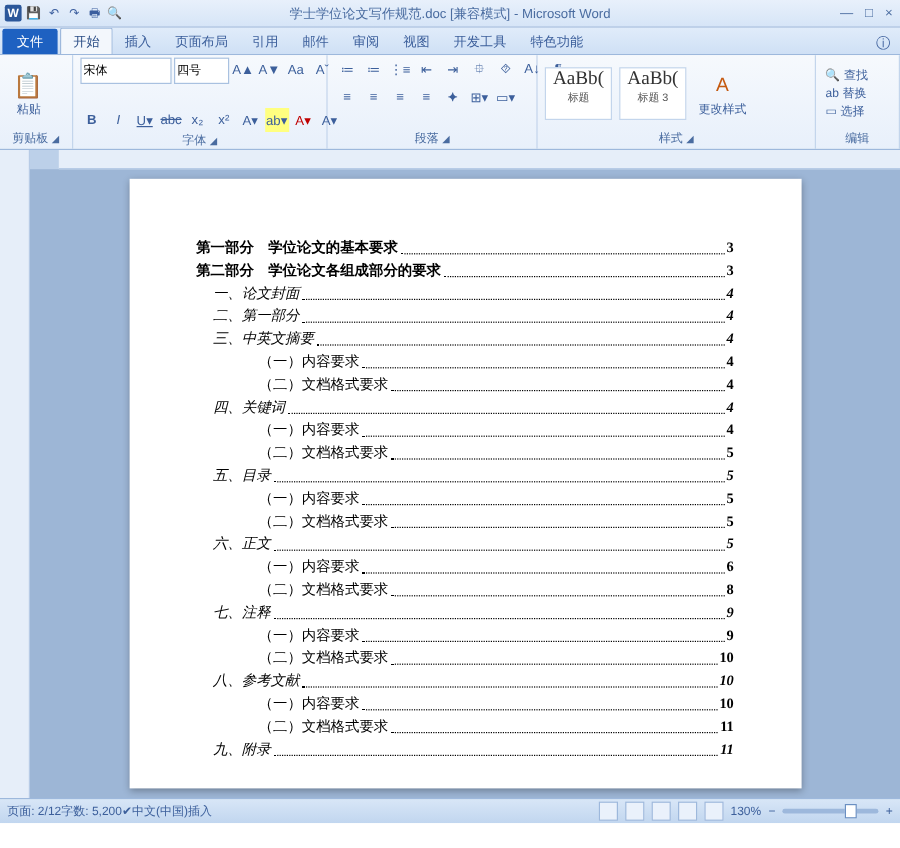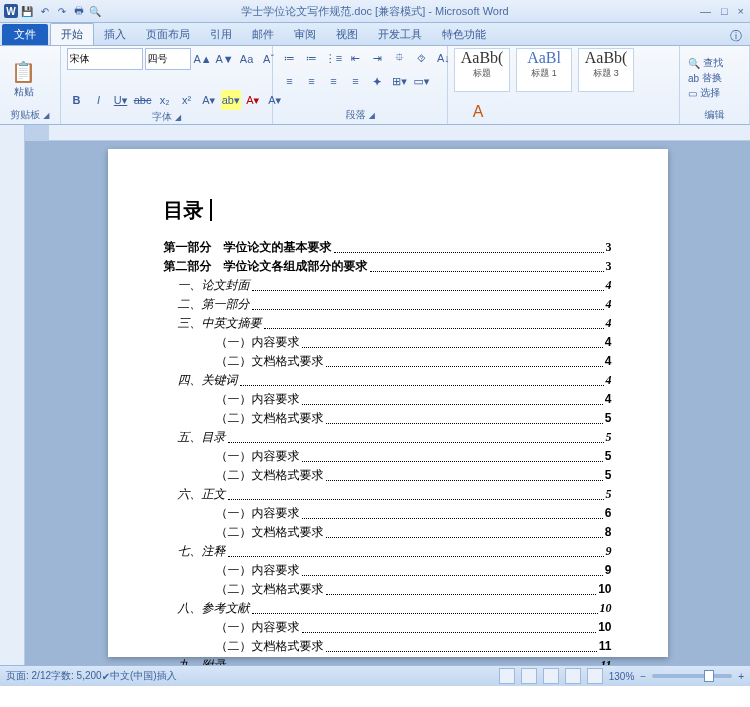--- a/index.html
+++ b/index.html
@@ -34,21 +34,21 @@
 .page{width:560px;background:#fff;box-shadow:0 2px 6px rgba(0,0,0,.3);padding:48px 56px;box-sizing:border-box;font-family:"SimSun","KaiTi",serif;color:#000}
 .page h2{font-family:"KaiTi","SimSun";font-size:20px;font-weight:bold;margin:0 0 14px 0;color:#000}
 .page h2 .caret{border-right:2px solid #000;margin-left:1px}
 .toc{font-size:12px;line-height:19px}
 .toc .row{display:flex;white-space:nowrap}
 .toc .row .t{flex:0 0 auto}
 .toc .row .d{flex:1;border-bottom:1px dotted #000;margin:0 2px 4px 2px}
 .toc .row .p{flex:0 0 auto;font-weight:bold}
 .toc .l0 .t{font-weight:bold;font-family:"SimHei","SimSun"}
 .toc .l1{padding-left:14px;font-style:italic;font-family:"KaiTi","STKaiti"}
-.toc .l2{padding-left:52px;font-family:Liberation Sans, sans-serif}
+.toc .l2{padding-left:52px;font-family:Liberation Serif, serif}
 .statusbar{height:20px;background:linear-gradient(#d8e6f7,#c1d6ef);border-top:1px solid #9db8dc;display:flex;align-items:center;font-size:10px;color:#3c5f9b;padding:0 6px;}
 .statusbar .right{margin-left:auto;display:flex;align-items:center;gap:6px}
 .zoomtrack{width:80px;height:4px;background:#9db8dc;position:relative;border-radius:2px}
 .zoomtrack .thumb{position:absolute;width:8px;height:10px;background:#fff;border:1px solid #6a8fc2;top:-4px;left:52px}
 .viewbtn{width:14px;height:14px;border:1px solid #9db8dc;background:#eaf1fb;display:inline-block}
 </style>
 </head>
 <body>
 
 <div class="titlebar">
@@ -152,24 +152,20 @@
         <span>段落</span>
         <span class="dl">◢</span>
       </div>
   </div>
 
   <div class="group styles" style="width:230px">
     <div class="body">
       <div class="smp">
           <div class="big">AaBb(</div>
           <div>标题</div>
-        </div>
-      <div class="smp">
-          <div class="big" style="color:#4472c4">AaBl</div>
-          <div>标题 1</div>
         </div>
       <div class="smp">
           <div class="big">AaBb(</div>
           <div>标题 3</div>
         </div>
       <div class="bigbtn">
           <div class="ic" style="font-size:16px;color:#c55a11">A</div>
           <span>更改样式</span>
         </div>
     </div>
@@ -201,21 +197,20 @@
       </div>
   </div>
 </div>
 
 <div class="workspace">
   <div class="vruler"></div>
   <div style="flex:1;display:flex;flex-direction:column">
     <div class="hr-ruler"></div>
     <div class="canvas">
       <div class="page">
-        <h2><span>目录</span><span class="caret">&nbsp;</span></h2>
         <div class="toc" id="toc">
             <div class="row l0">
               <span class="t">第一部分　学位论文的基本要求</span>
               <span class="d"></span>
               <span class="p">3</span>
             </div>
             <div class="row l0">
               <span class="t">第二部分　学位论文各组成部分的要求</span>
               <span class="d"></span>
               <span class="p">3</span>

